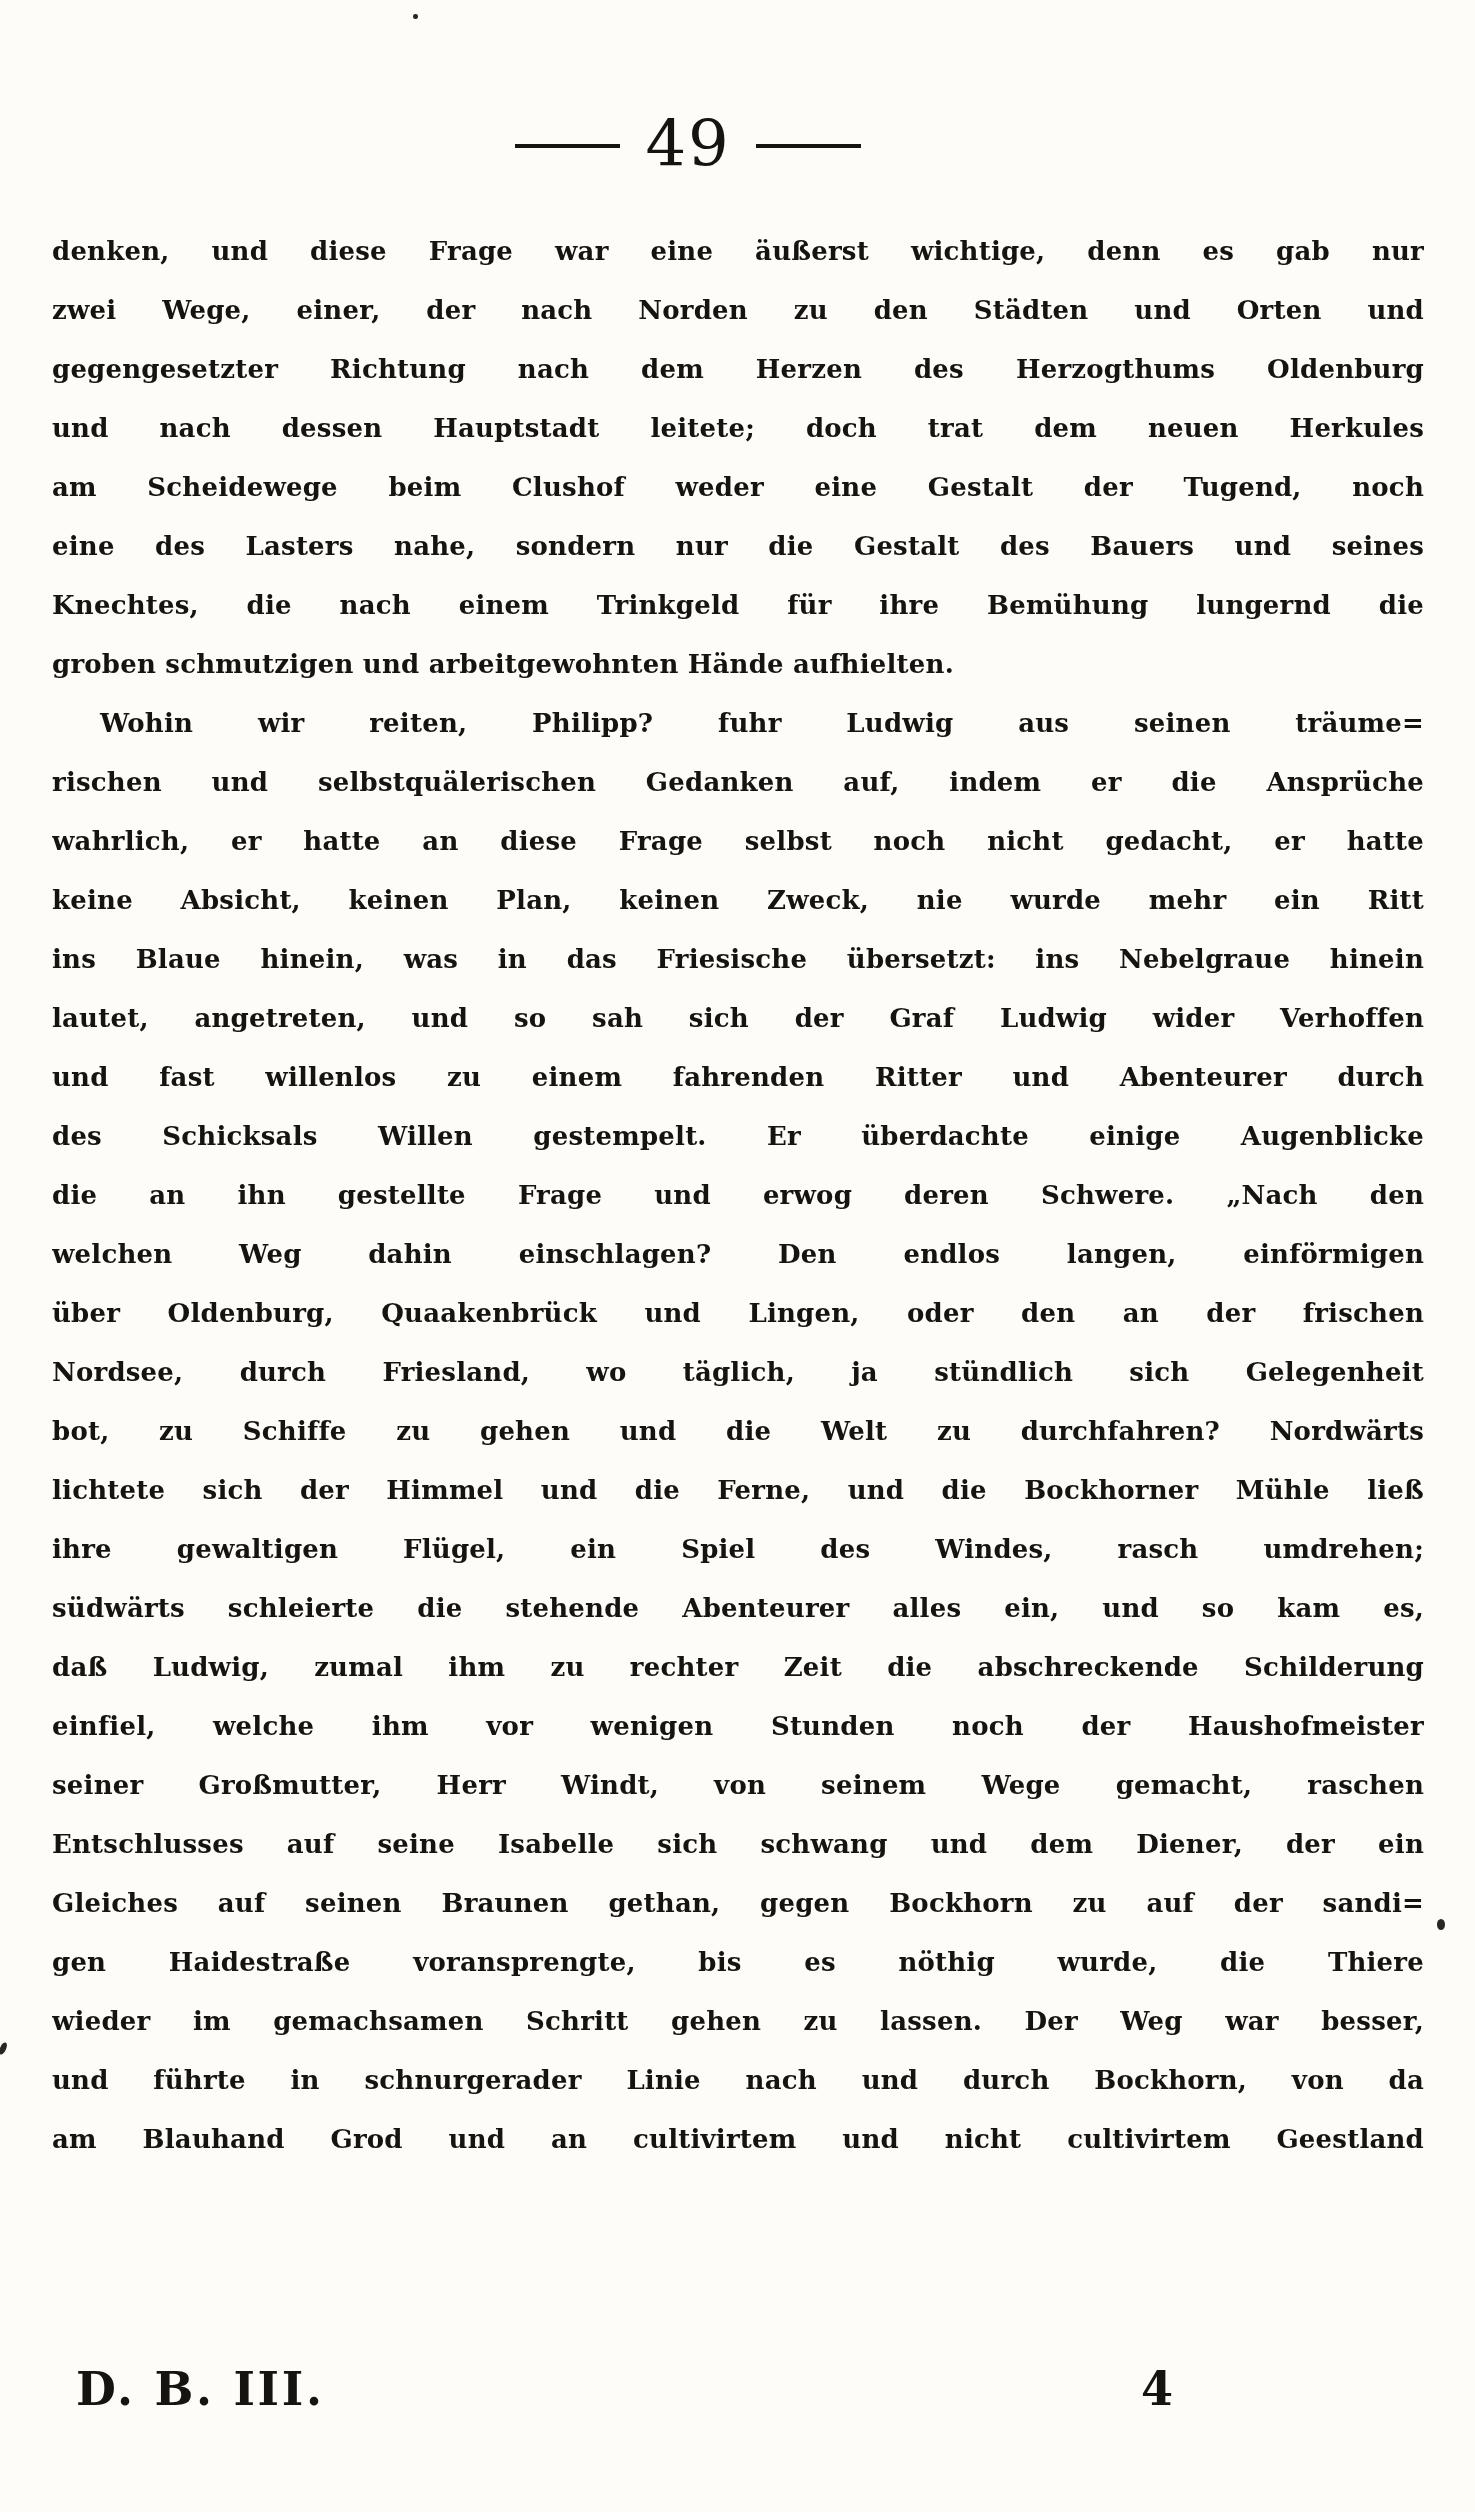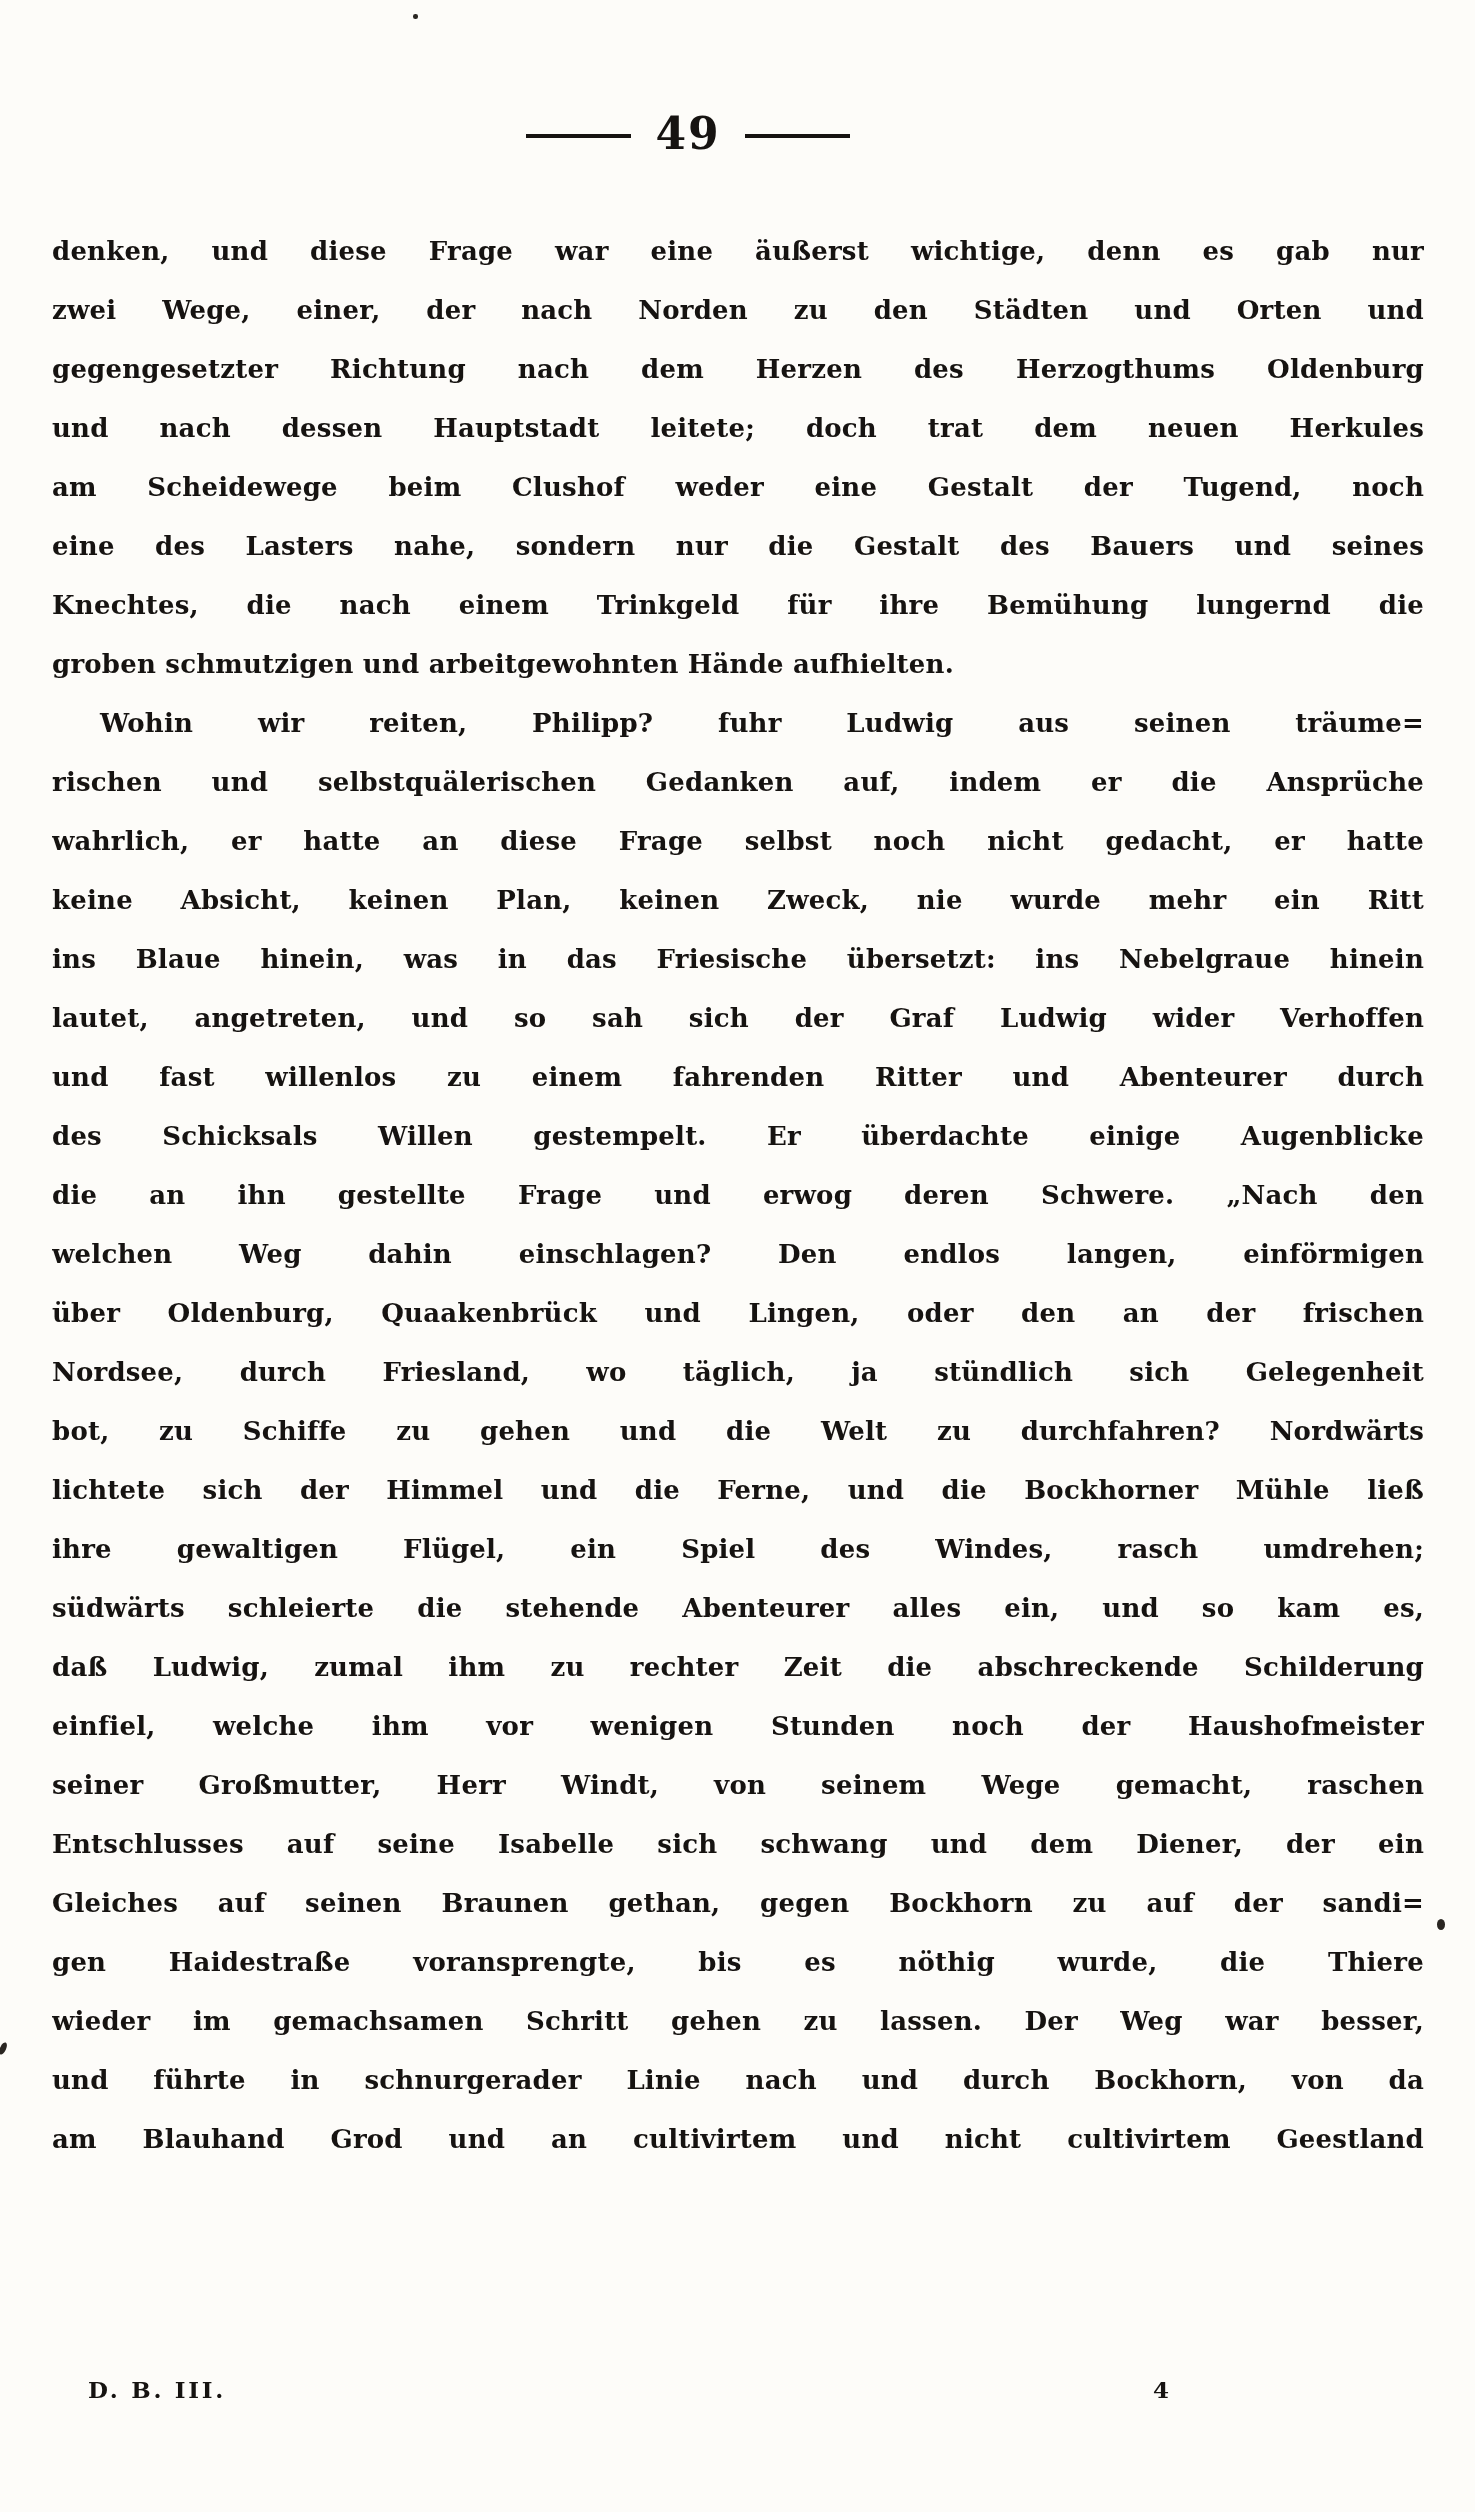--- a/index.html
+++ b/index.html
@@ -29,22 +29,22 @@
     justify-content: center;
     align-items: center;
     gap: 25px;
   }
   .header-rule {
     width: 105px;
     height: 4.5px;
     background: #161311;
   }
   .page-number {
-    font-size: 44px;
-    font-weight: bold;
+    font-size: 64px;
+    font-weight: normal;
     letter-spacing: 1.8px;
     line-height: 1;
     transform: translateY(-1.8px);
   }
   
   .text-block {
     position: absolute;
     left: 52px;
     top: 222px;
     width: 1372px;
@@ -61,26 +61,26 @@
   }
   .line.indent {
     text-indent: 48px;
   }
   .line.flush-left {
     text-align-last: left;
   }
   
   .page-footer {
     position: absolute;
-    left: 52px;
+    left: 40px;
     top: 2360px;
     width: 1372px;
     height: 59px;
     line-height: 59px;
-    font-size: 23px;
+    font-size: 46px;
     font-weight: bold;
   }
   .volume-signature {
     position: absolute;
     left: 36px;
     letter-spacing: 2.7px;
   }
   .sheet-number {
     position: absolute;
     left: 1101px;

